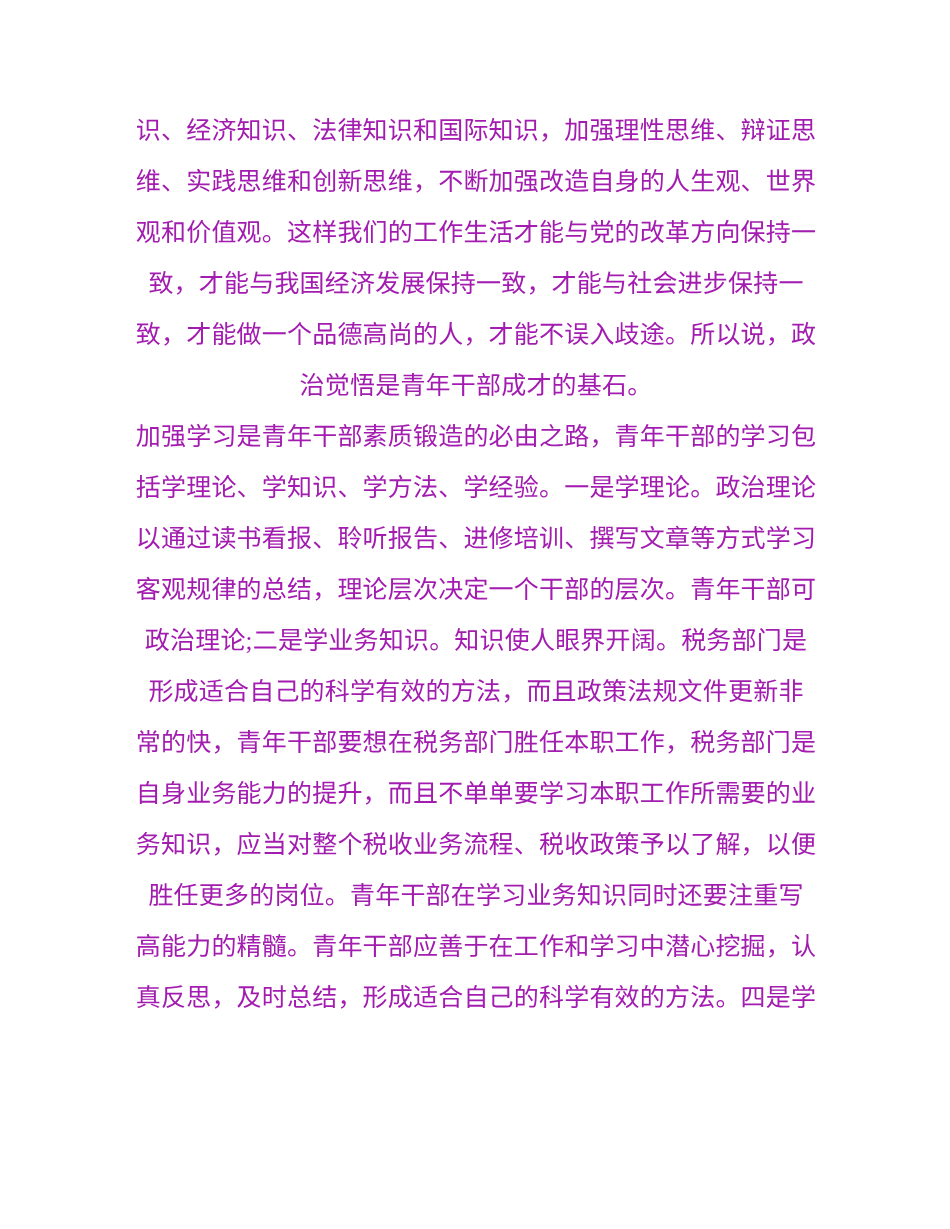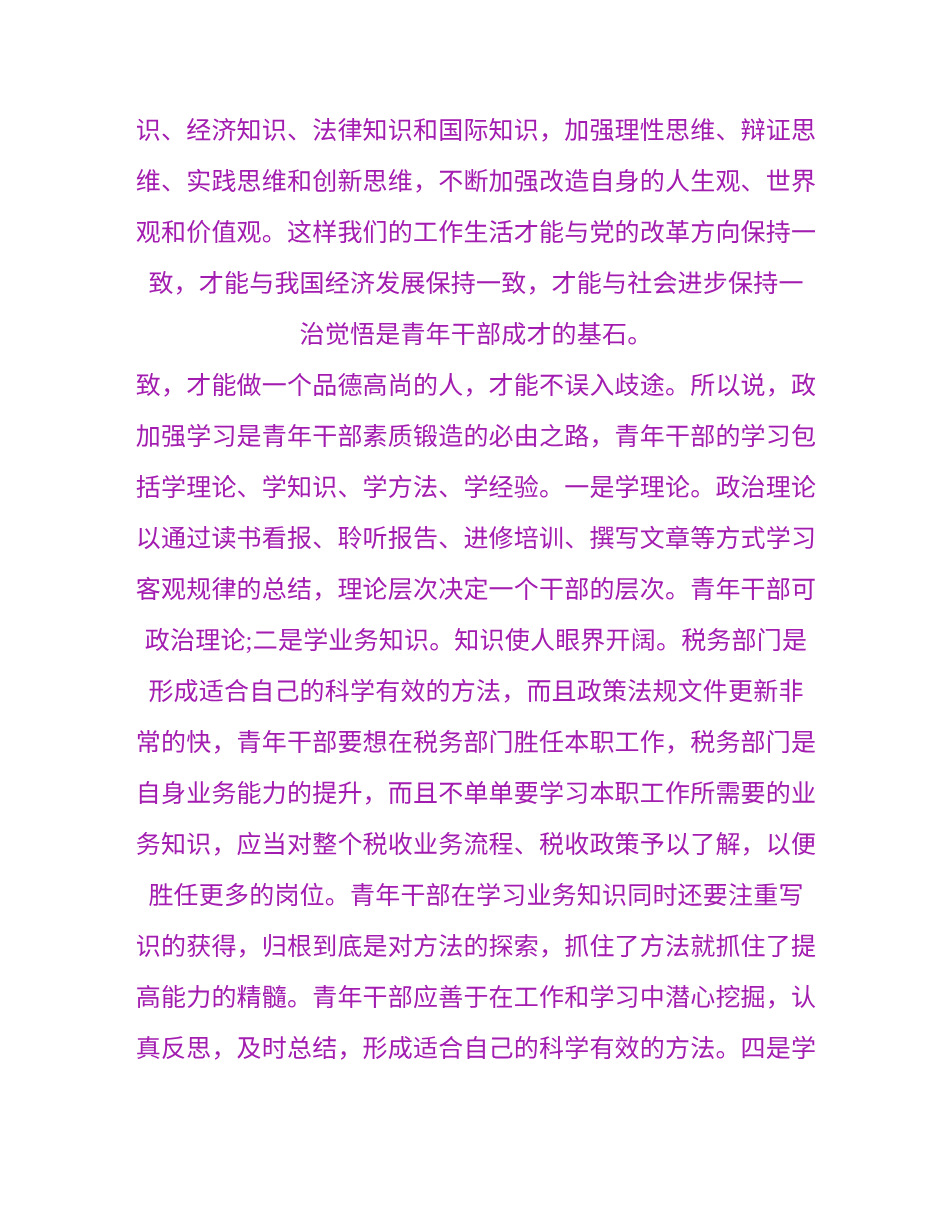--- a/index.html
+++ b/index.html
@@ -44,34 +44,33 @@
 <body>
 
 <div class="page">
   <div class="doc">
 
     <div class="paragraph">
       <div class="line">识、经济知识、法律知识和国际知识，加强理性思维、辩证思</div>
       <div class="line">维、实践思维和创新思维，不断加强改造自身的人生观、世界</div>
       <div class="line">观和价值观。这样我们的工作生活才能与党的改革方向保持一</div>
       <div class="line">致，才能与我国经济发展保持一致，才能与社会进步保持一</div>
+      <div class="line">致，才能做一个品德高尚的人，才能不误入歧途。所以说，政</div>
       <div class="line">治觉悟是青年干部成才的基石。</div>
-      <div class="line">致，才能做一个品德高尚的人，才能不误入歧途。所以说，政</div>
     </div>
 
     <div class="paragraph">
       <div class="line">加强学习是青年干部素质锻造的必由之路，青年干部的学习包</div>
       <div class="line">括学理论、学知识、学方法、学经验。一是学理论。政治理论</div>
       <div class="line">以通过读书看报、聆听报告、进修培训、撰写文章等方式学习</div>
       <div class="line">客观规律的总结，理论层次决定一个干部的层次。青年干部可</div>
       <div class="line">政治理论;二是学业务知识。知识使人眼界开阔。税务部门是</div>
       <div class="line">形成适合自己的科学有效的方法，而且政策法规文件更新非</div>
       <div class="line">常的快，青年干部要想在税务部门胜任本职工作，税务部门是</div>
       <div class="line">自身业务能力的提升，而且不单单要学习本职工作所需要的业</div>
       <div class="line">务知识，应当对整个税收业务流程、税收政策予以了解，以便</div>
       <div class="line">胜任更多的岗位。青年干部在学习业务知识同时还要注重写</div>
-      <div class="line">识的获得，归根到底是对方法的探索，抓住了方法就抓住了提</div>
       <div class="line">高能力的精髓。青年干部应善于在工作和学习中潜心挖掘，认</div>
       <div class="line">真反思，及时总结，形成适合自己的科学有效的方法。四是学</div>
     </div>
 
   </div>
 </div>
 
 </body></html>

